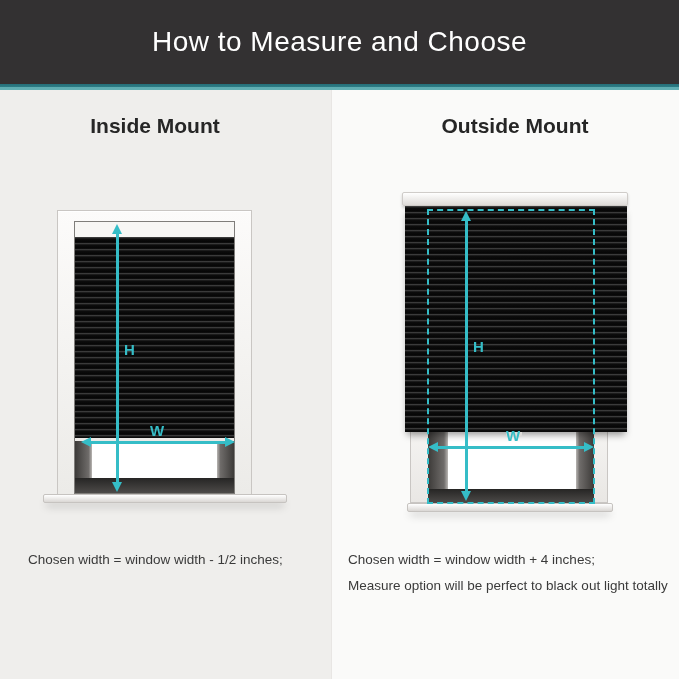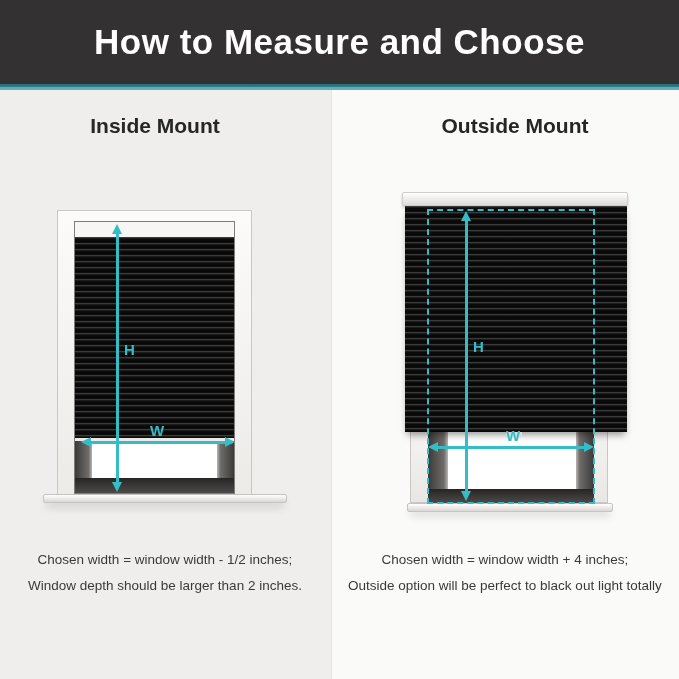--- a/index.html
+++ b/index.html
@@ -3,21 +3,21 @@
 <meta charset="utf-8">
 <style>
   html,body{margin:0;padding:0;}
   .stage{
     position:relative; width:679px; height:679px; overflow:hidden;
     font-family:"Liberation Sans", sans-serif; background:#fafaf9;
   }
   
   .header{position:absolute;left:0;top:0;width:679px;height:84px;background:#333132;
     display:flex;align-items:center;justify-content:center;}
-  .title{color:#ffffff;font-size:35px;font-weight:700;letter-spacing:.5px;}
+  .title{color:#ffffff;font-size:28px;font-weight:400;letter-spacing:.5px;}
   .accent{position:absolute;left:0;top:84px;width:679px;height:6px;
     background:linear-gradient(180deg,#256f79 0%,#2c7b84 45%,#5fadb2 45%,#63b0b4 100%);}
   
   .col-left{position:absolute;left:0;top:90px;width:331px;height:589px;background:#efeeec;}
   .col-right{position:absolute;left:331px;top:90px;width:348px;height:589px;background:#fafaf9;border-left:1px solid #e8e6e4;box-sizing:border-box;}
   .heading{position:absolute;top:114px;font-size:21px;font-weight:700;color:#262626;text-align:center;}
   .heading-l{left:0;width:310px;}
   .heading-r{left:351px;width:328px;}
   
   .pleats{background:repeating-linear-gradient(180deg,#4a4a4a 0px,#2b2b2b 1px,#0d0d0d 2px,#060606 5px,#151515 6px);}
@@ -63,21 +63,21 @@
   .ha1{left:90px;top:441px;width:136px;}
   .va2{left:465px;top:220px;height:272px;}
   .ha2{left:437px;top:446px;width:148px;}
   .mlabel{position:absolute;color:#35bdc7;font-size:15px;font-weight:700;}
   .hl1{left:124px;top:341px;}
   .wl1{left:150px;top:422px;}
   .hl2{left:473px;top:338px;}
   .wl2{left:506px;top:427px;}
   
   .notes{position:absolute;font-size:13.5px;color:#3a3a3a;white-space:nowrap;}
-  .notes p{margin:0;height:26px;line-height:26px;text-align:center;}
+  .notes p{margin:0;height:26px;line-height:26px;}
   .notes-l{left:28px;top:547px;}
   .notes-r{left:348px;top:547px;}
 </style>
 </head>
 <body>
 
 <div class="stage">
 
   <div class="header">
     <div class="title">How to Measure and Choose</div>
@@ -127,20 +127,19 @@
   </div>
   <div class="mlabel hl2">H</div>
   <div class="h-arrow ha2">
     <i class="ah left"></i>
     <i class="ah right"></i>
   </div>
   <div class="mlabel wl2">W</div>
 
   <div class="notes notes-l">
     <p>Chosen width = window width - 1/2 inches;</p>
-    <p>Window depth should be larger than 2 inches.</p>
   </div>
   <div class="notes notes-r">
     <p>Chosen width = window width + 4 inches;</p>
-    <p>Outside option will be perfect to black out light totally</p>
+    <p>Measure option will be perfect to black out light totally</p>
   </div>
 
 </div>
 
 </body></html>

